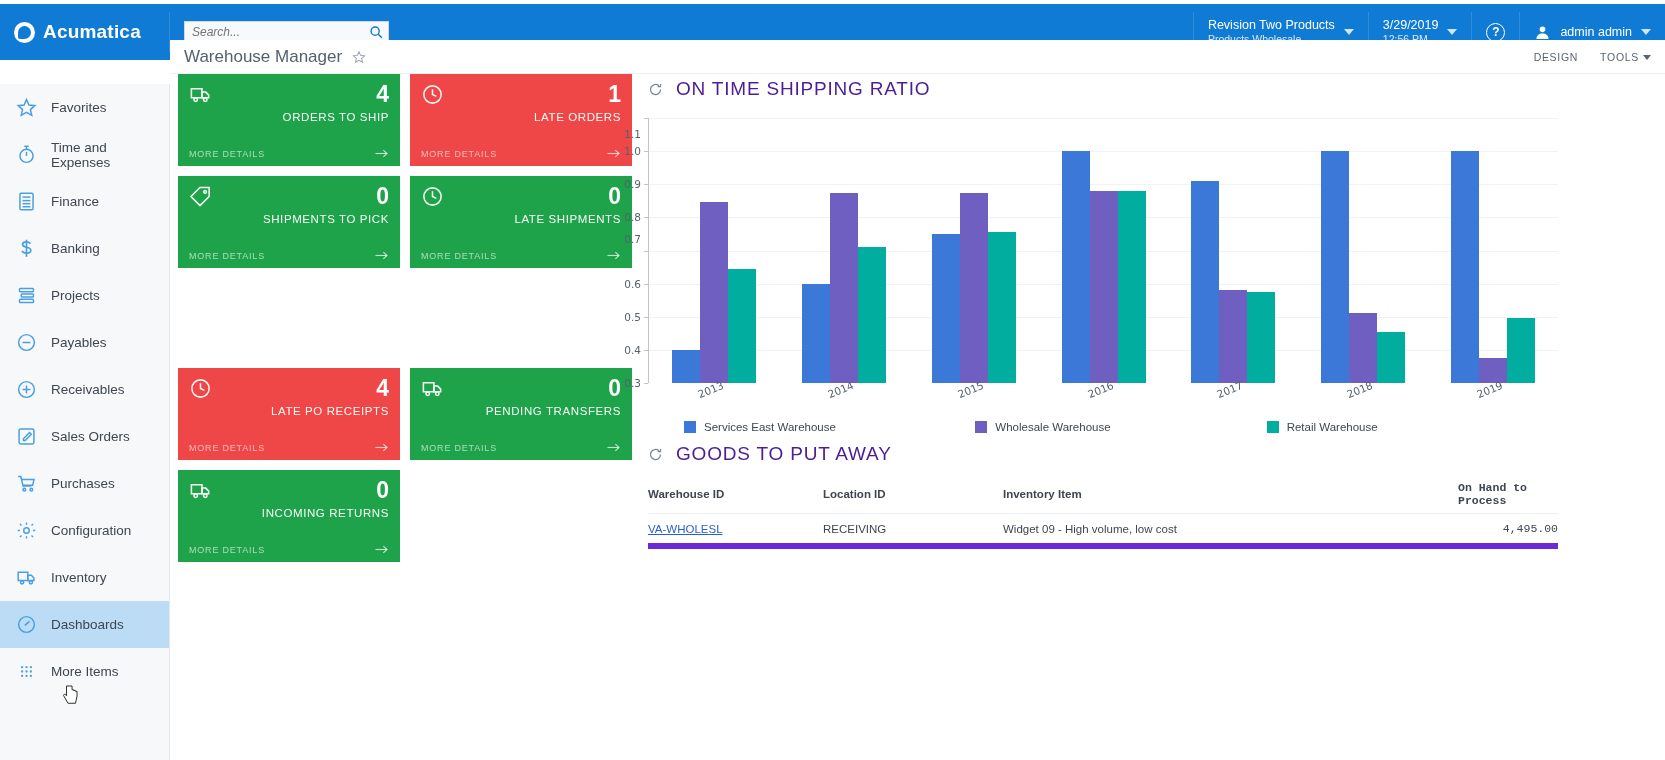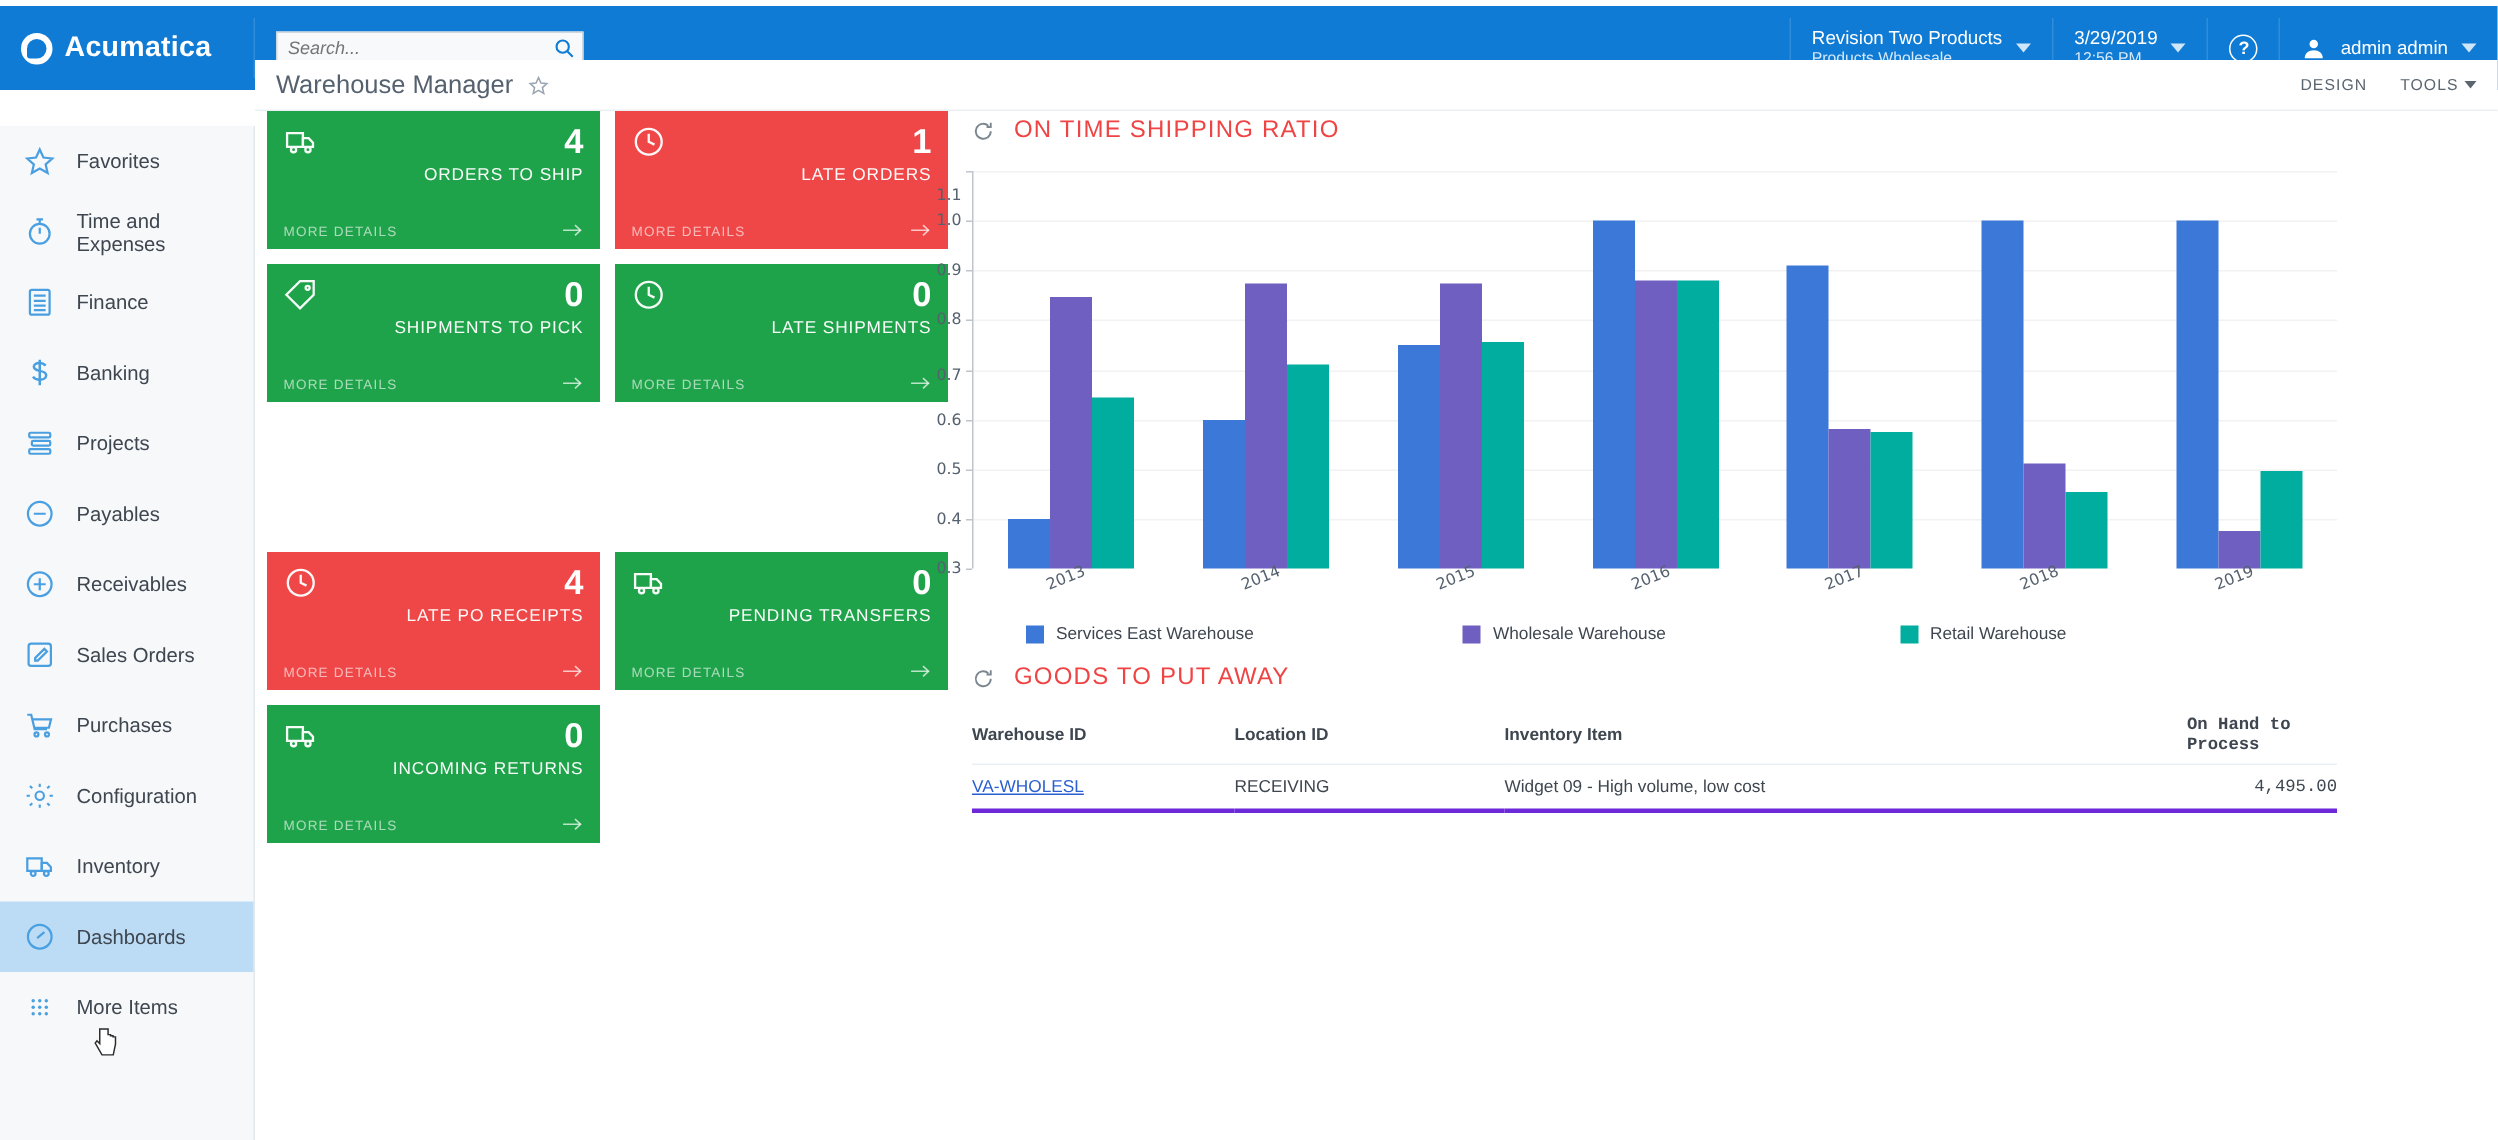--- a/index.html
+++ b/index.html
@@ -118,21 +118,21 @@
     font-size: 9px; letter-spacing: .8px; color: rgba(255,255,255,.62);
   }
   .arrow-ico { width: 15px; height: 11px; color: rgba(255,255,255,.7); }
 
   
   .widget-head {
     display: flex; align-items: center; gap: 13px;
   }
   .refresh-ico { width: 15px; height: 15px; color: #7b868f; }
   .widget-title {
-    font-size: 16px; color: #ef4444; letter-spacing: .8px;
+    font-size: 19px; color: #4c1d95; letter-spacing: .8px;
   }
   .chart-panel { position: absolute; top: 78px; left: 648px; width: 910px; }
   .chart-area {
     position: relative; width: 910px; height: 265px; margin-top: 18px;
   }
   .y-lab {
     position: absolute; right: 100%; margin-right: 7px;
     font-size: 10.5px; color: #55616e; transform: translateY(-50%);
     font-family: "DejaVu Sans", sans-serif; white-space: nowrap;
   }
@@ -164,21 +164,21 @@
 
   
   .table-panel { position: absolute; top: 443px; left: 648px; width: 910px; }
   .grid { width: 910px; margin-top: 16px; border-collapse: collapse; }
   .grid th {
     font-size: 11.5px; color: #3e4650; font-weight: bold; text-align: left;
     padding: 0 0 6px 0; border-bottom: 1px solid #eceff1;
   }
   .grid td {
     font-size: 11.5px; color: #3e4650; padding: 8px 0;
-    border-bottom: 3px solid #6d28d9;
+    border-bottom: 6px solid #6d28d9;
   }
   .num { text-align: right; font-family: Liberation Mono, monospace; }
   .cell-link { color: #2a5fd0; text-decoration: underline; cursor: pointer; }
 </style>
 </head>
 <body>
 
 <div class="topbar">
   <div class="brand">
     <div class="brand-mark"></div>
@@ -506,21 +506,21 @@
       <div class="gridline" style="top: 231.875px;"></div>
       <div class="y-lab" style="top: 231.875px;">0.4</div>
       <div class="tick" style="top: 231.875px;"></div>
       <div class="gridline" style="top: 198.75px;"></div>
       <div class="y-lab" style="top: 198.75px;">0.5</div>
       <div class="tick" style="top: 198.75px;"></div>
       <div class="gridline" style="top: 165.625px;"></div>
       <div class="y-lab" style="top: 165.625px;">0.6</div>
       <div class="tick" style="top: 165.625px;"></div>
       <div class="gridline" style="top: 132.5px;"></div>
-      <div class="y-lab" style="top: 136px;">0.7</div>
+      <div class="y-lab" style="top: 121px;">0.7</div>
       <div class="tick" style="top: 132.5px;"></div>
       <div class="gridline" style="top: 99.375px;"></div>
       <div class="y-lab" style="top: 99.375px;">0.8</div>
       <div class="tick" style="top: 99.375px;"></div>
       <div class="gridline" style="top: 66.25px;"></div>
       <div class="y-lab" style="top: 66.25px;">0.9</div>
       <div class="tick" style="top: 66.25px;"></div>
       <div class="gridline" style="top: 33.125px;"></div>
       <div class="y-lab" style="top: 33.125px;">1.0</div>
       <div class="tick" style="top: 33.125px;"></div>

